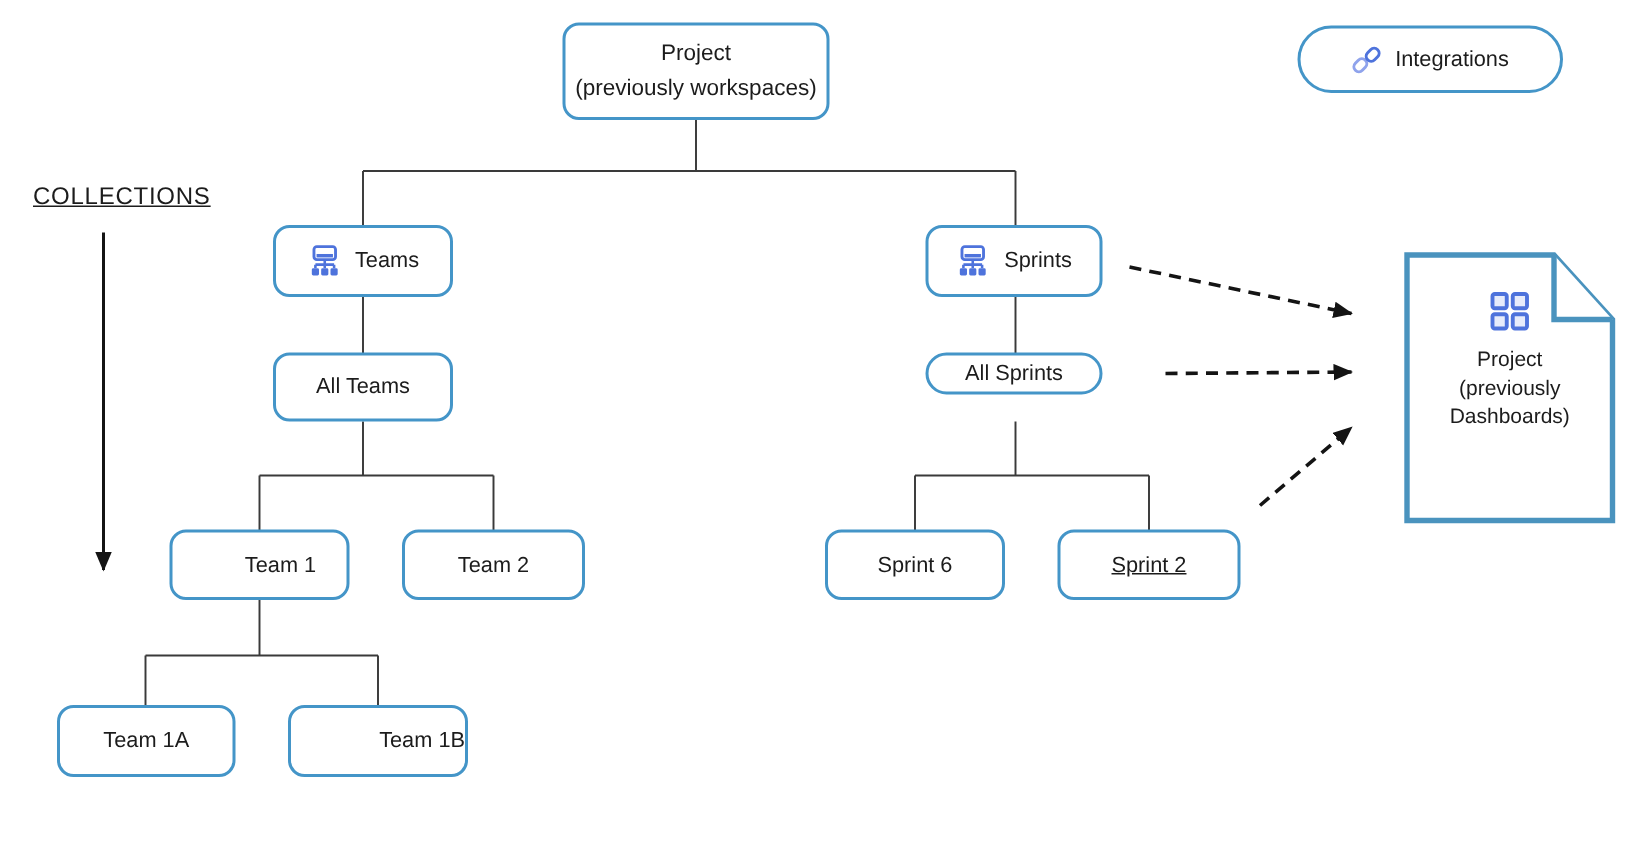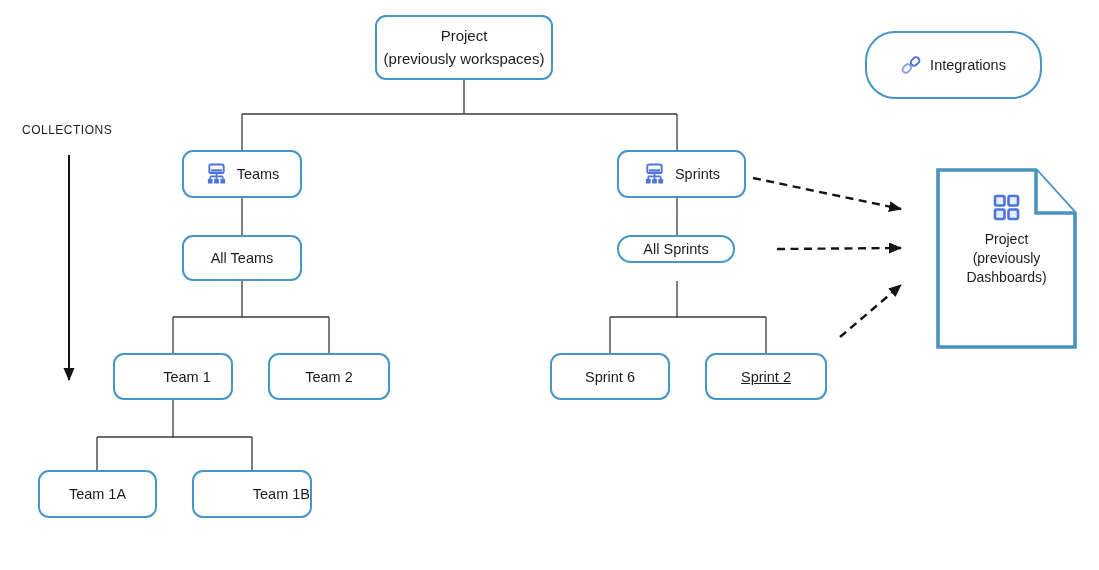--- a/index.html
+++ b/index.html
@@ -22,22 +22,22 @@
   .node{
     position:absolute;background:#ffffff;
     border:2px solid var(--box-border);border-radius:11px;
     display:flex;align-items:center;justify-content:center;
     font-size:14.5px;line-height:20px;text-align:center;
     box-sizing:border-box;gap:9px;
   }
   .node.pill{border-radius:30px;}
   .node .two-line{display:flex;flex-direction:column;gap:3px;font-size:15px;}
   .collections-label{
-    position:absolute;left:22px;top:123px;font-size:12px;
-    letter-spacing:0.5px;color:var(--text);
+    position:absolute;left:22px;top:123px;font-size:16px;
+    letter-spacing:0.5px;color:var(--text);text-decoration:underline;
   }
   .doc{position:absolute;left:930px;top:162px;width:155px;height:195px;}
   .doc svg.shape{position:absolute;left:0;top:0;}
   .doc-content{
     position:absolute;left:8px;top:32px;width:137px;
     display:flex;flex-direction:column;align-items:center;
     font-size:14px;line-height:19px;text-align:center;
   }
   .doc-content .grid-ic{margin-bottom:9px;}
   .ic{flex:0 0 auto;display:block;}
@@ -84,41 +84,41 @@
 
   <div class="collections-label">COLLECTIONS</div>
 
   <div class="node" style="left:375px;top:15px;width:178px;height:65px;">
     <span class="two-line">
       <span>Project</span>
       <span>(previously workspaces)</span>
     </span>
   </div>
 
-  <div class="node pill" style="left:865px;top:31px;width:177px;height:68px;">
+  <div class="node pill" style="left:865px;top:17px;width:177px;height:45px;">
     <svg class="ic" width="20" height="20" viewBox="0 0 20 20">
       <rect x="1.2" y="10.2" width="9.4" height="6.6" rx="3.3" transform="rotate(-45 5.9 13.5)" style="fill:none;stroke:var(--icon-blue-light);stroke-width:2"></rect>
       <rect x="9.4" y="3.2" width="9.4" height="6.6" rx="3.3" transform="rotate(-45 14.1 6.5)" style="fill:none;stroke:var(--icon-blue);stroke-width:2"></rect>
     </svg>
     <span>Integrations</span>
   </div>
 
   <div class="node" style="left:182px;top:150px;width:120px;height:48px;">
     <svg class="ic" width="23" height="23" viewBox="0 0 24 24">
       <rect x="4.5" y="1.5" width="15" height="9" rx="2" style="fill:none;stroke:var(--icon-blue);stroke-width:2"></rect>
       <rect x="6.3" y="6.6" width="11.4" height="2.4" style="fill:var(--icon-blue)"></rect>
       <path d="M12 10.5 V14 M5.5 14 H18.5 M5.5 14 V16.5 M12 14 V16.5 M18.5 14 V16.5" style="fill:none;stroke:var(--icon-blue);stroke-width:1.8"></path>
       <rect x="3" y="16.5" width="5" height="5" rx="1" style="fill:var(--icon-blue)"></rect>
       <rect x="9.5" y="16.5" width="5" height="5" rx="1" style="fill:var(--icon-blue)"></rect>
       <rect x="16" y="16.5" width="5" height="5" rx="1" style="fill:var(--icon-blue)"></rect>
     </svg>
     <span>Teams</span>
   </div>
 
-  <div class="node" style="left:617px;top:150px;width:129px;height:48px;">
+  <div class="node" style="left:617px;top:150px;width:118px;height:48px;">
     <svg class="ic" width="23" height="23" viewBox="0 0 24 24">
       <rect x="4.5" y="1.5" width="15" height="9" rx="2" style="fill:none;stroke:var(--icon-blue);stroke-width:2"></rect>
       <rect x="6.3" y="6.6" width="11.4" height="2.4" style="fill:var(--icon-blue)"></rect>
       <path d="M12 10.5 V14 M5.5 14 H18.5 M5.5 14 V16.5 M12 14 V16.5 M18.5 14 V16.5" style="fill:none;stroke:var(--icon-blue);stroke-width:1.8"></path>
       <rect x="3" y="16.5" width="5" height="5" rx="1" style="fill:var(--icon-blue)"></rect>
       <rect x="9.5" y="16.5" width="5" height="5" rx="1" style="fill:var(--icon-blue)"></rect>
       <rect x="16" y="16.5" width="5" height="5" rx="1" style="fill:var(--icon-blue)"></rect>
     </svg>
     <span>Sprints</span>
   </div>

